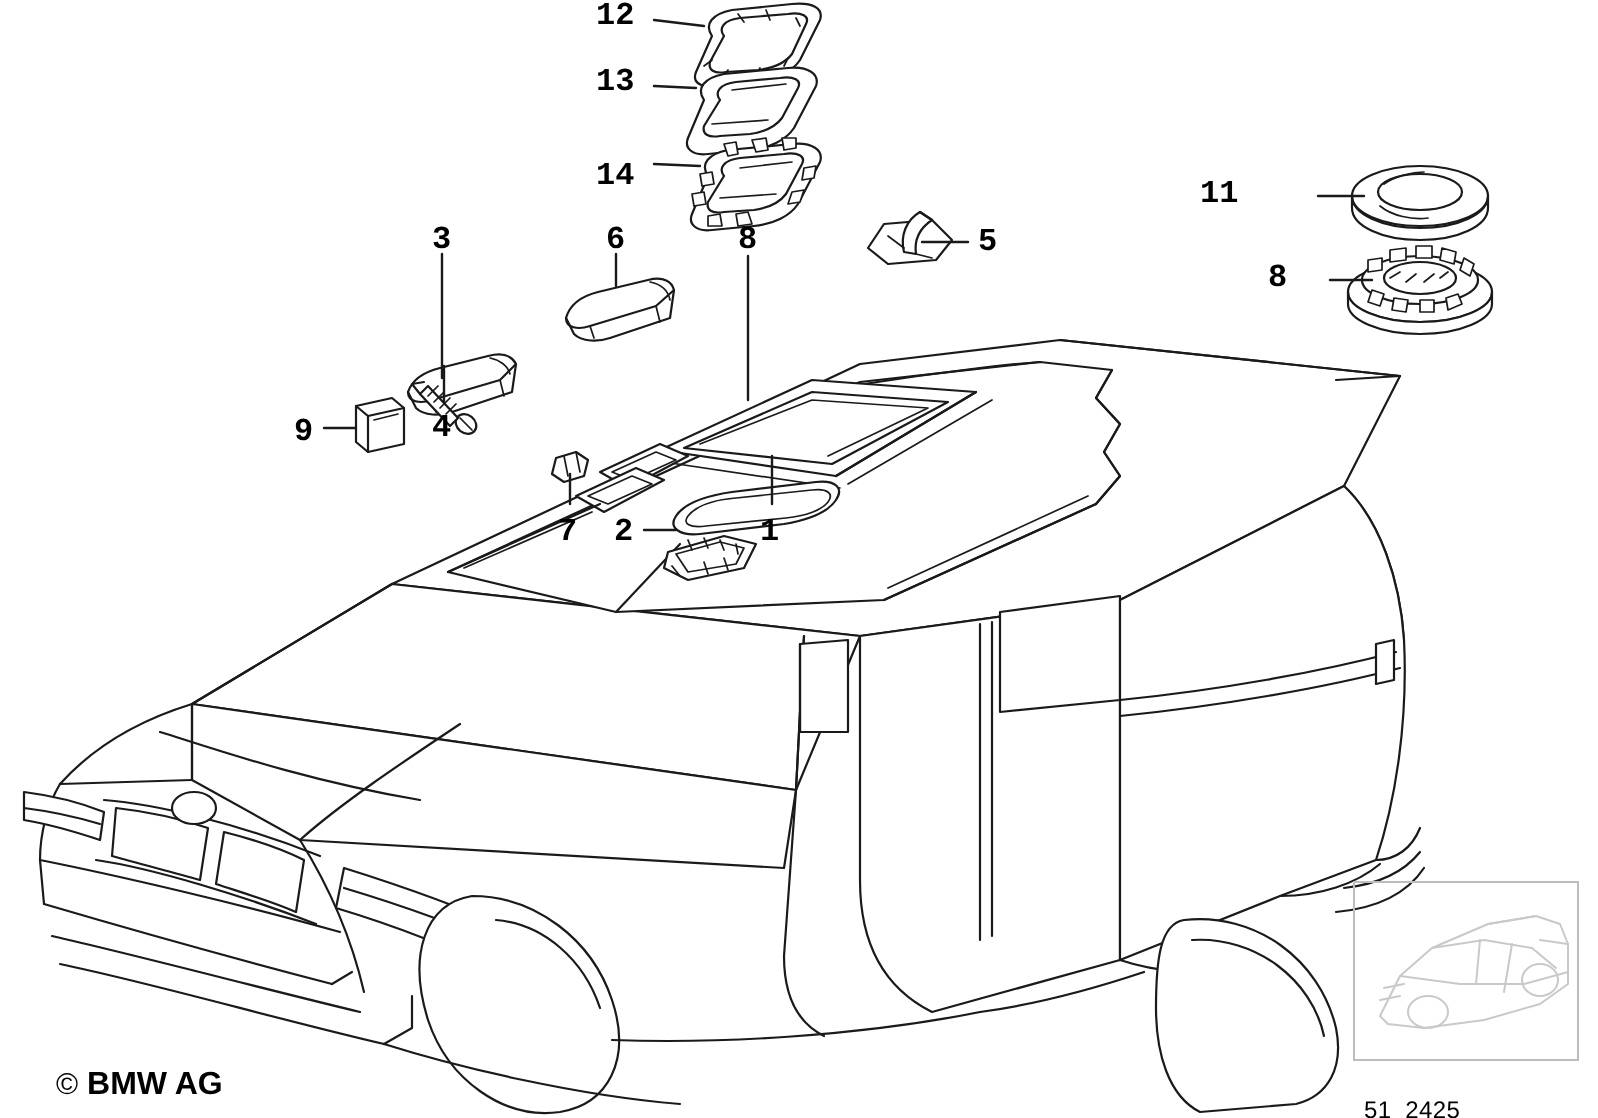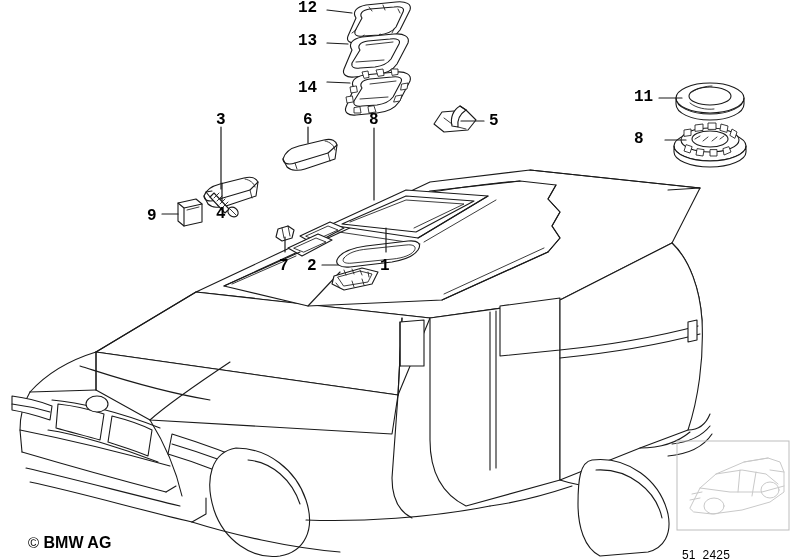--- a/index.html
+++ b/index.html
@@ -370,21 +370,21 @@
       <div class="callout" style="left: 380px; top: 258px;">1</div>
       <div class="callout" style="left: 307px; top: 258px;">2</div>
       <div class="callout" style="left: 216px; top: 112px;">3</div>
       <div class="callout" style="left: 216px; top: 206px;">4</div>
       <div class="callout" style="left: 489px; top: 113px;">5</div>
       <div class="callout" style="left: 303px; top: 112px;">6</div>
       <div class="callout" style="left: 279px; top: 258px;">7</div>
       <div class="callout" style="left: 369px; top: 112px;">8</div>
       <div class="callout" style="left: 147px; top: 208px;">9</div>
       <div class="callout" style="left: 634px; top: 131px;">8</div>
-      <div class="callout" style="left: 634px; top: 89px;">11</div>
+      <div class="callout" style="left: 600px; top: 89px;">11</div>
       <div class="callout" style="left: 298px; top: 0px;">12</div>
       <div class="callout" style="left: 298px; top: 33px;">13</div>
       <div class="callout" style="left: 298px; top: 80px;">14</div>
     </div>
 
   <div id="copyright">
     <span class="mark">©</span>
     <span>BMW AG</span>
   </div>
 

